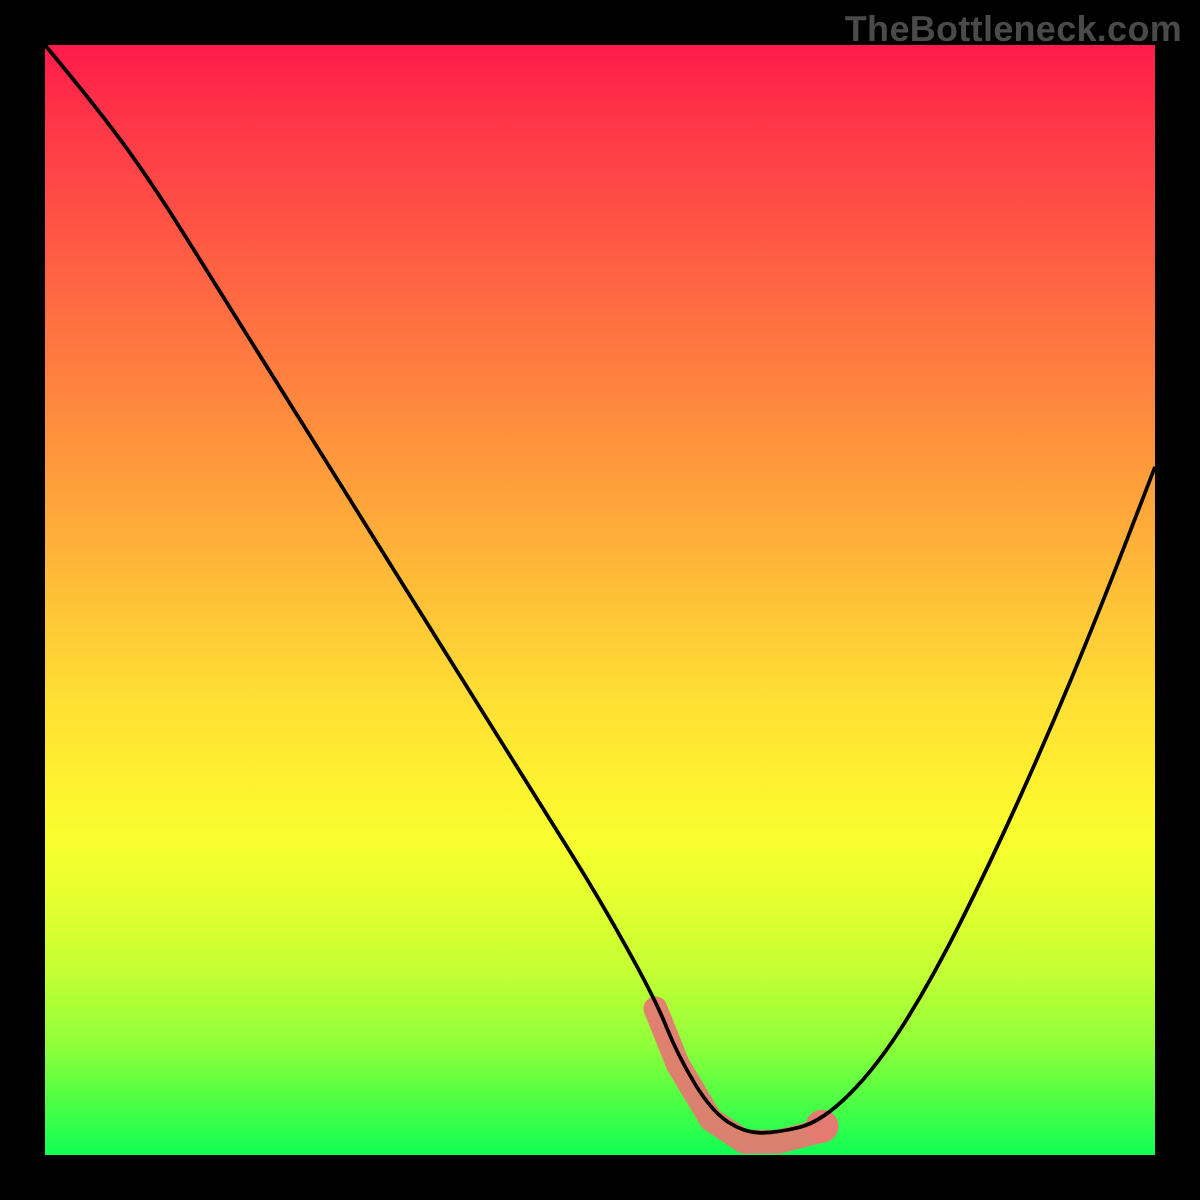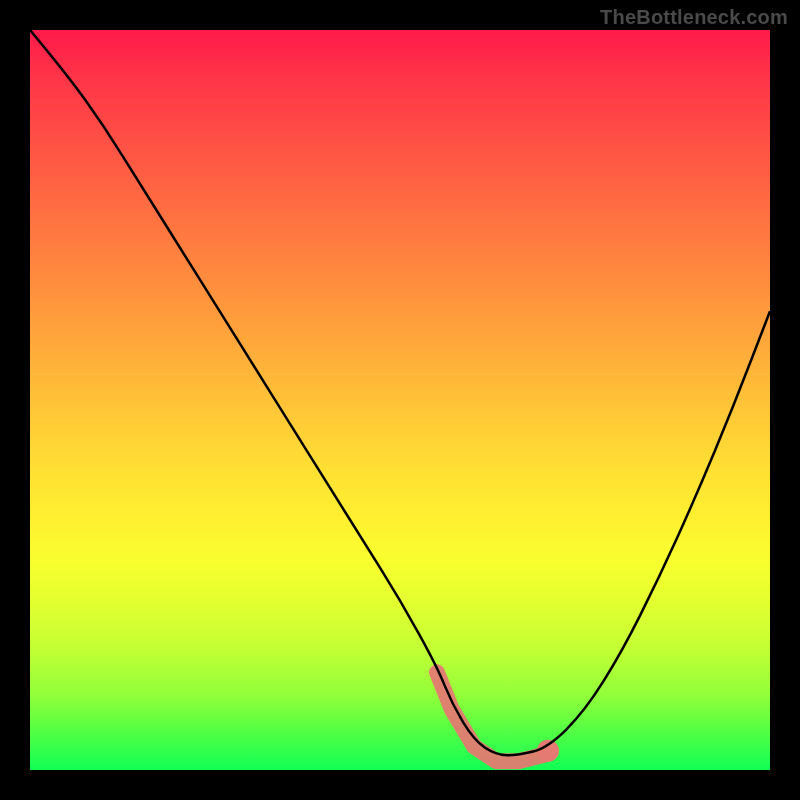--- a/index.html
+++ b/index.html
@@ -37,21 +37,21 @@
       #c0ff34 84%,
       #90ff3a 90%,
       #50ff44 95%,
       #10ff55 100%);
   }
   .watermark {
     position: absolute;
     top: 6px;
     right: 12px;
     color: #4a4a4a;
-    font-size: 20px;
+    font-size: 24px;
     font-weight: 600;
     letter-spacing: 0.2px;
     z-index: 5;
   }
   svg.overlay {
     position: absolute;
     left: 0;
     top: 0;
     width: 740px;
     height: 740px;

